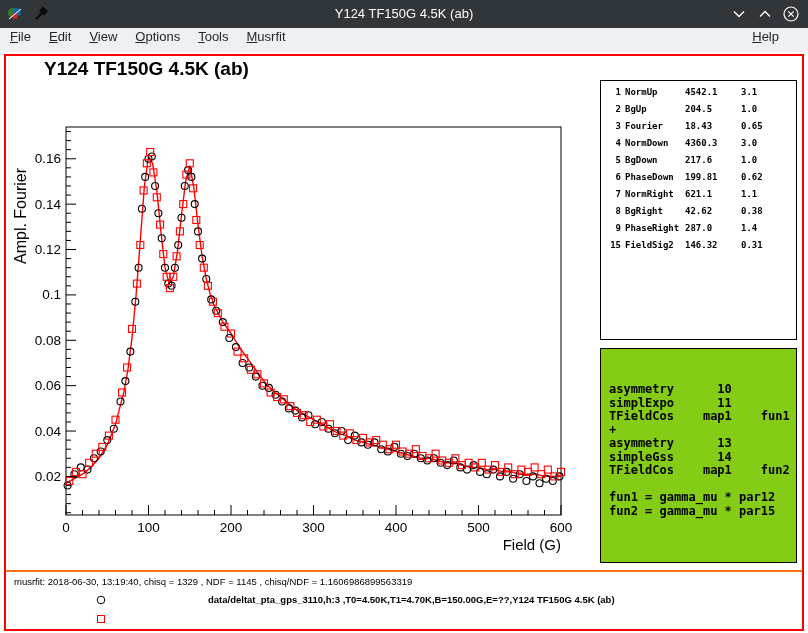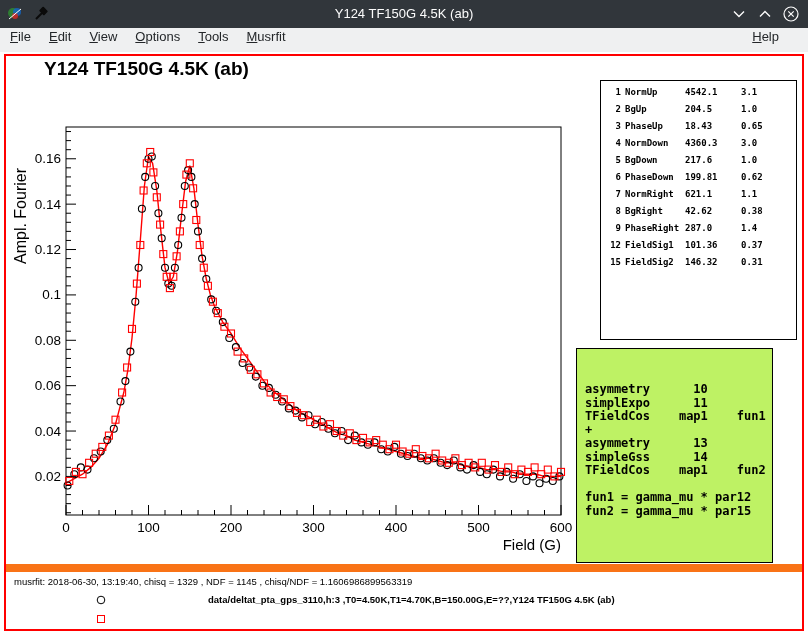--- a/index.html
+++ b/index.html
@@ -45,30 +45,30 @@
   .param-pave{
     position:absolute;left:594px;top:24px;width:197px;height:260px;
     border:1px solid #000;background:#fff;
     font-family:"DejaVu Sans Mono",monospace;font-size:9px;font-weight:bold;
     padding:3px 0 0 6px;box-sizing:border-box;overflow:hidden;
   }
   .param-row{display:grid;grid-template-columns:14px 56px 52px auto;column-gap:4px;line-height:17px;}
   .c-idx{text-align:right;}
   
   .theory-pave{
-    position:absolute;left:570px;top:292px;width:197px;height:215px;
-    border:1px solid #000;background:#bef264;
+    position:absolute;left:594px;top:292px;width:197px;height:215px;
+    border:1px solid #000;background:#84cc16;
     font-family:"DejaVu Sans Mono",monospace;font-size:12px;font-weight:bold;
     padding:6px 0 0 8px;box-sizing:border-box;white-space:pre;overflow:hidden;
   }
   .theory-line{line-height:13.5px;min-height:13.5px;}
   
   .footer-pave{
     position:absolute;left:0;right:0;bottom:0;height:57px;
-    border-top:8px solid #f97316;background:#fff;
+    border-top:2px solid #f97316;background:#fff;
   }
   .fit-info{position:absolute;left:8px;top:4px;font-size:9.5px;color:#000;}
   #legend-rows{position:absolute;left:0;right:0;top:18px;}
   .legend-row{display:flex;align-items:center;height:19px;}
   .marker-cell{width:190px;display:flex;justify-content:center;align-items:center;}
   .legend-label{font-size:9.5px;font-weight:bold;padding-left:12px;color:#000;}
 </style>
 </head>
 <body>
 
@@ -410,21 +410,21 @@
             <span class="c-err">3.1</span>
           </div>
           <div class="param-row">
             <span class="c-idx">2</span>
             <span class="c-name">BgUp</span>
             <span class="c-val">204.5</span>
             <span class="c-err">1.0</span>
           </div>
           <div class="param-row">
             <span class="c-idx">3</span>
-            <span class="c-name">PhaseUp</span>
+            <span class="c-name">Fourier</span>
             <span class="c-val">18.43</span>
             <span class="c-err">0.65</span>
           </div>
           <div class="param-row">
             <span class="c-idx">4</span>
             <span class="c-name">NormDown</span>
             <span class="c-val">4360.3</span>
             <span class="c-err">3.0</span>
           </div>
           <div class="param-row">
@@ -449,26 +449,20 @@
             <span class="c-idx">8</span>
             <span class="c-name">BgRight</span>
             <span class="c-val">42.62</span>
             <span class="c-err">0.38</span>
           </div>
           <div class="param-row">
             <span class="c-idx">9</span>
             <span class="c-name">PhaseRight</span>
             <span class="c-val">287.0</span>
             <span class="c-err">1.4</span>
-          </div>
-          <div class="param-row">
-            <span class="c-idx">12</span>
-            <span class="c-name">FieldSig1</span>
-            <span class="c-val">101.36</span>
-            <span class="c-err">0.37</span>
           </div>
           <div class="param-row">
             <span class="c-idx">15</span>
             <span class="c-name">FieldSig2</span>
             <span class="c-val">146.32</span>
             <span class="c-err">0.31</span>
           </div>
         </div>
     </div>
 

